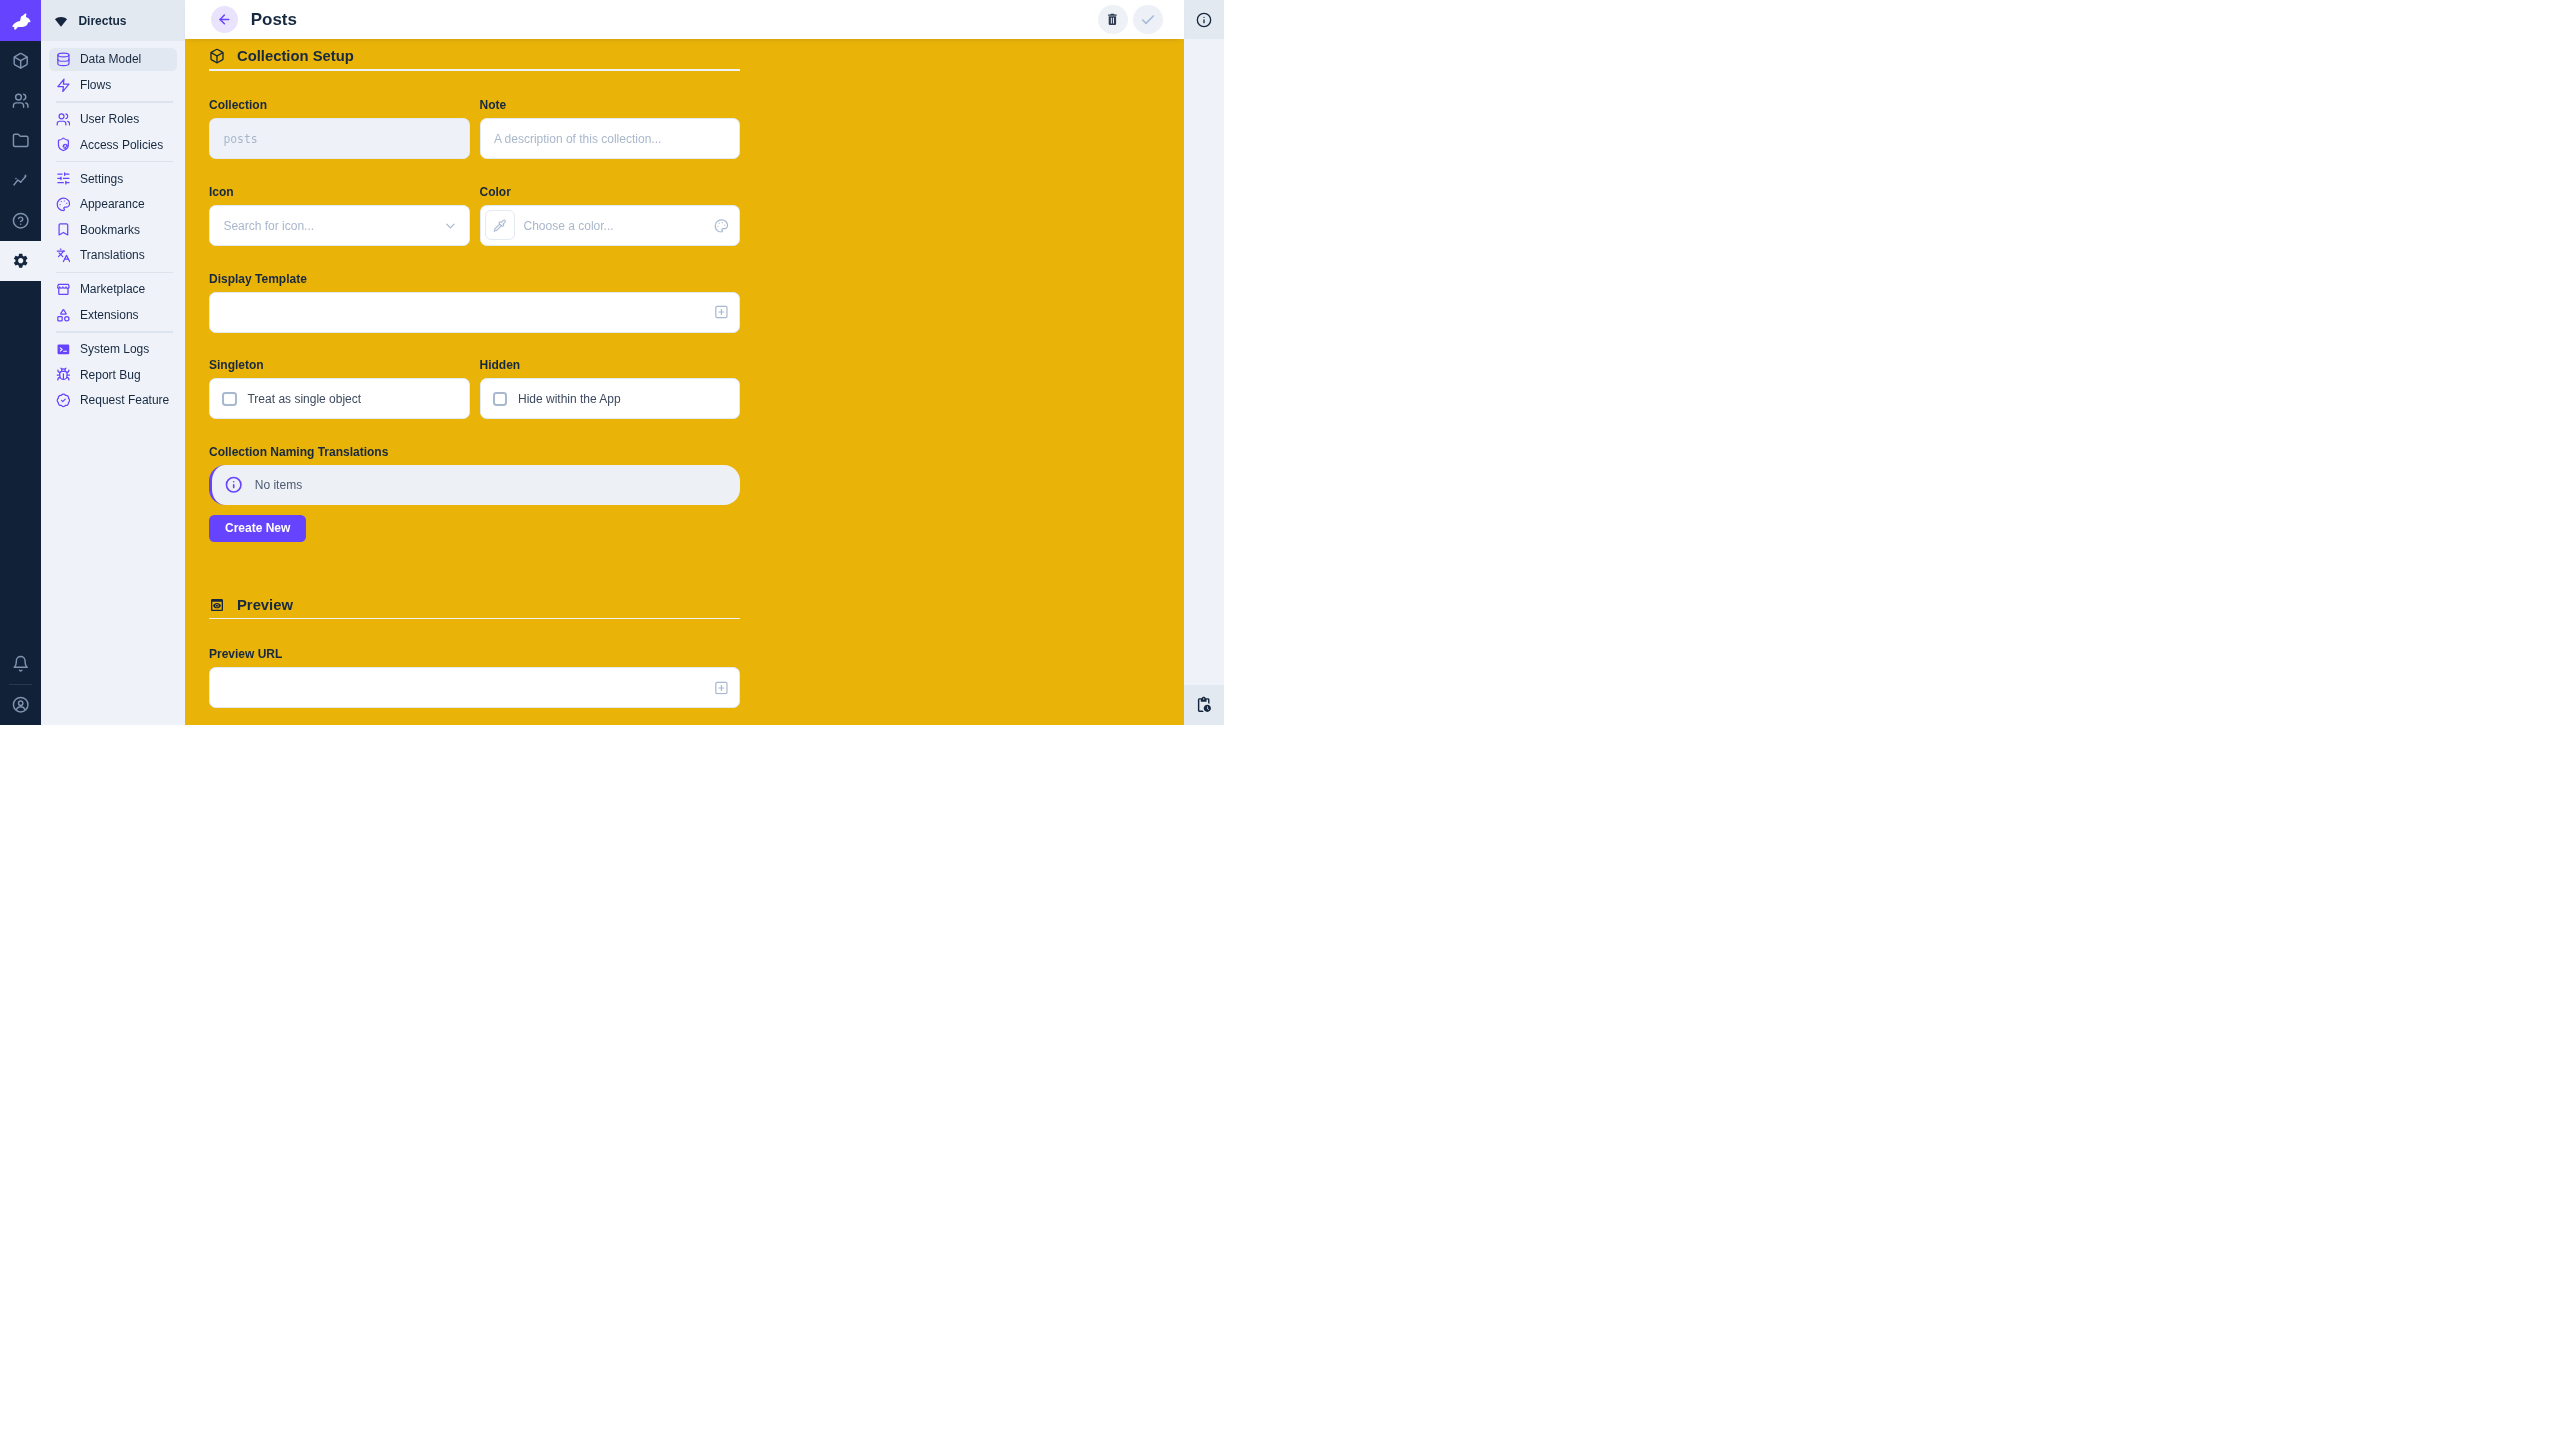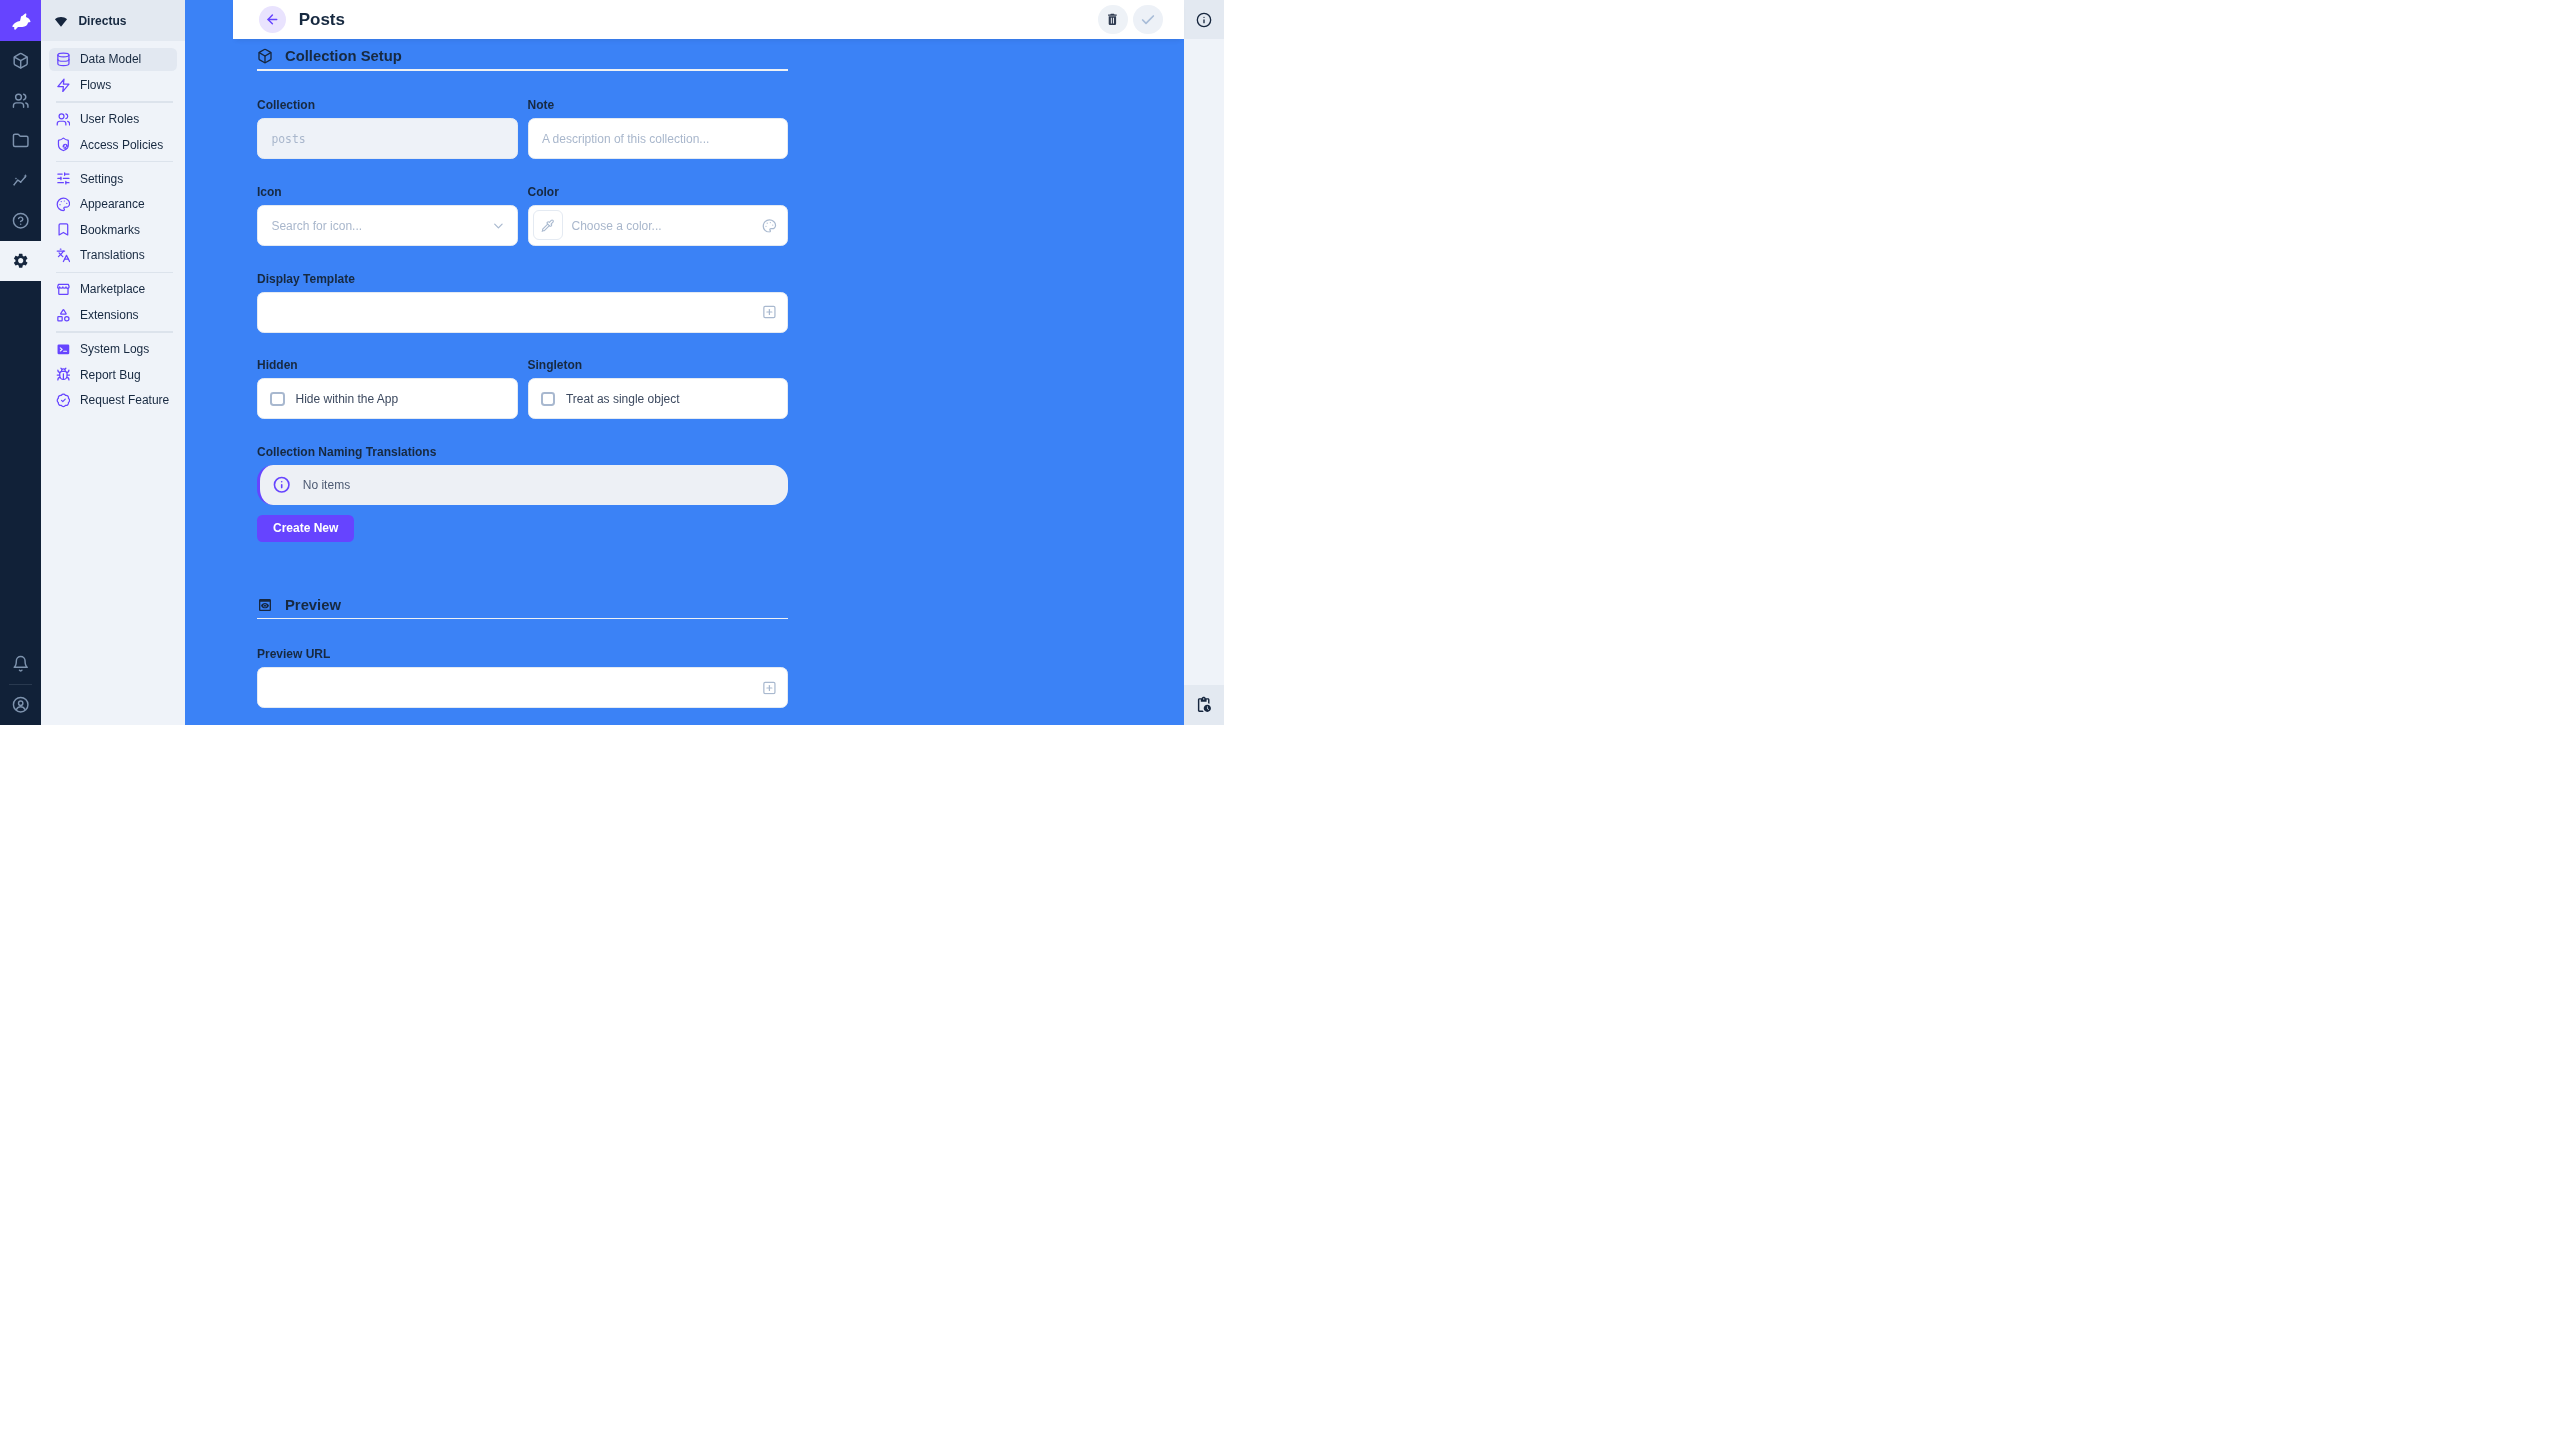--- a/index.html
+++ b/index.html
@@ -45,21 +45,21 @@
   .project-name{ font-size:12px; font-weight:600; color:var(--text); }
   .nav-list{ padding:6.7px 8px; }
   .nav-item{ height:23.5px; margin-bottom:2px; display:flex; align-items:center; gap:9.4px; padding:0 6.7px;
     border-radius:5.4px; cursor:pointer; }
   .nav-item.active{ background:var(--active-bg); }
   .nav-item svg{ width:14.8px; height:14.8px; color:var(--purple); flex-shrink:0; }
   .nav-item span{ font-size:12px; font-weight:500; color:var(--text); white-space:nowrap; }
   .nav-divider{ height:1.3px; background:var(--nav-divider); margin:4.7px 4px 4.7px 6.7px; }
 
   
-  .main{ flex:1; display:flex; flex-direction:column; background:#3b82f6; min-width:0;padding-left:48px; }
+  .main{ flex:1; display:flex; flex-direction:column; background:#eab308; min-width:0; }
   .header{ height:39px; display:flex; align-items:center; padding:0 21.5px 0 26px; background:#fff;
     box-shadow:0 2.7px 5.4px -2.7px rgba(23,41,64,.18); position:relative; z-index:2; flex-shrink:0; }
   .back-btn{ width:27px; height:27px; border-radius:50%; background:var(--purple-soft); border:none;
     display:flex; align-items:center; justify-content:center; cursor:pointer; color:var(--purple); }
   .back-btn svg{ width:14.8px; height:14.8px; }
   .page-title{ font-size:17px; font-weight:700; color:var(--text); margin-left:12.7px; }
   .header-actions{ margin-left:auto; display:flex; gap:5.4px; }
   .round-btn{ width:29.5px; height:29.5px; border-radius:50%; border:none; display:flex; align-items:center;
     justify-content:center; cursor:pointer; }
   .trash-btn{ background:#eef2f7; color:#303c52; }
@@ -414,31 +414,31 @@
                   <rect x="3" y="3" width="18" height="18" rx="2"></rect>
                   <path d="M8 12h8"></path>
                   <path d="M12 8v8"></path>
                 </svg>
             </span>
           </div>
         </div>
 
         <div class="grid2">
           <div class="field">
+            <label>Singleton</label>
+            <div class="checkbox-box">
+              <input type="checkbox" style="">
+              <span>Treat as single object</span>
+            </div>
+          </div>
+          <div class="field">
             <label>Hidden</label>
             <div class="checkbox-box">
               <input type="checkbox" style="">
               <span>Hide within the App</span>
-            </div>
-          </div>
-          <div class="field">
-            <label>Singleton</label>
-            <div class="checkbox-box">
-              <input type="checkbox" style="">
-              <span>Treat as single object</span>
             </div>
           </div>
         </div>
 
         <div class="field">
           <label>Collection Naming Translations</label>
           <div class="notice">
             <svg viewBox="0 0 24 24" fill="none" stroke="currentColor" stroke-width="2.2" stroke-linecap="round" stroke-linejoin="round">
                 <circle cx="12" cy="12" r="10"></circle>
                 <path d="M12 16v-4"></path>

